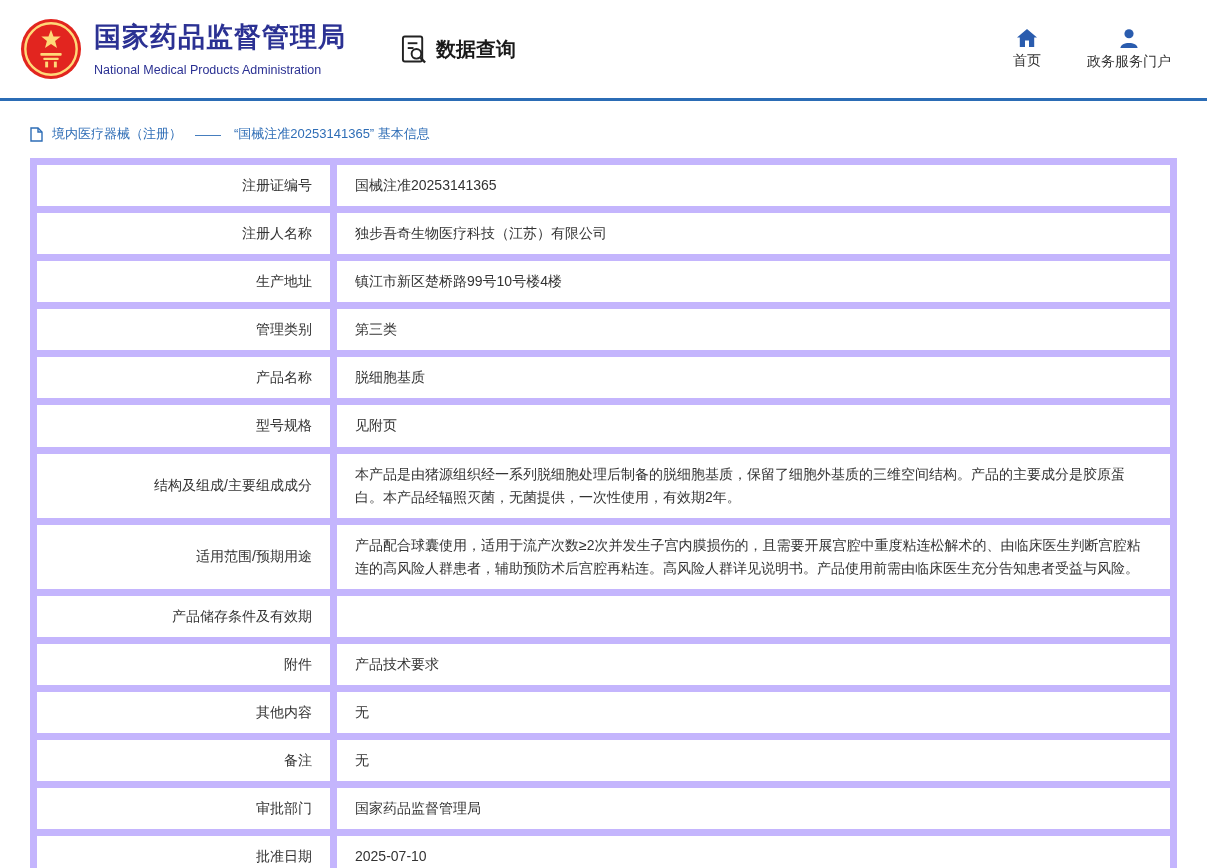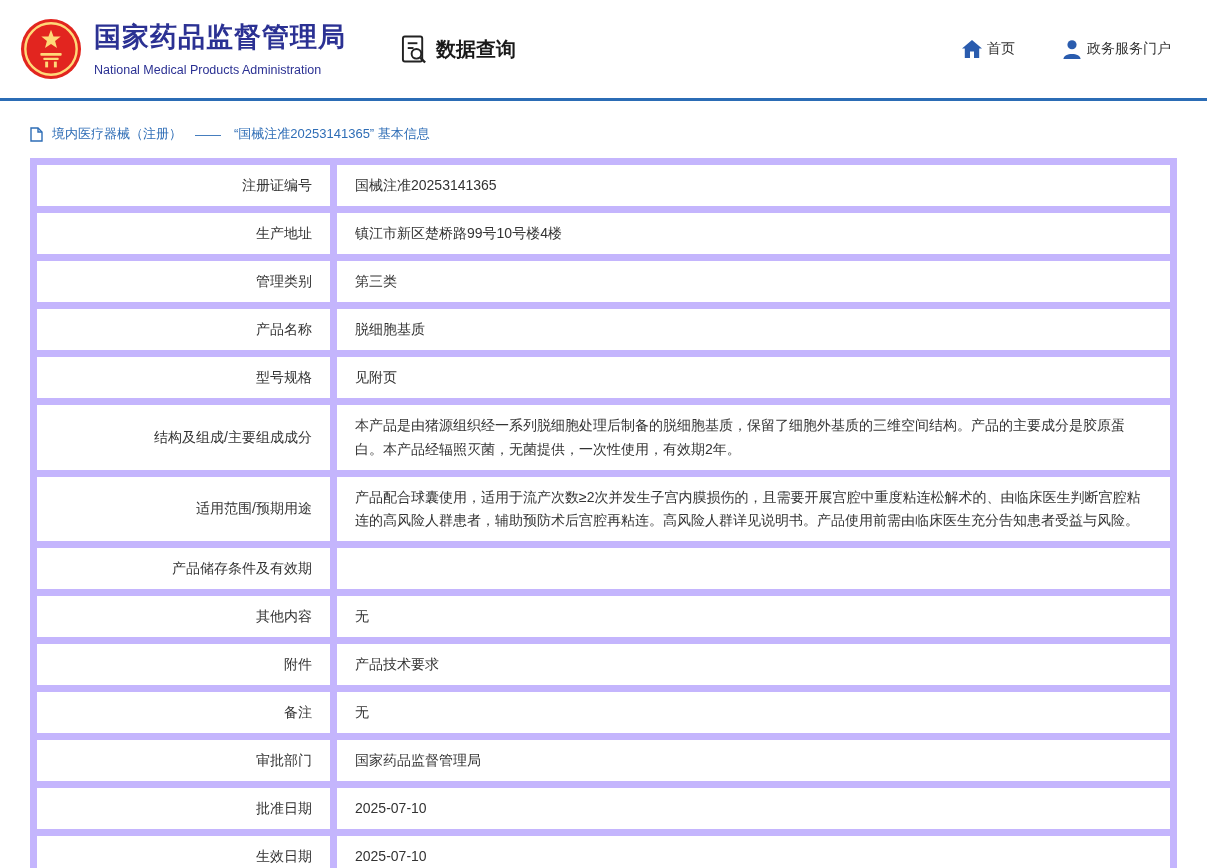--- a/index.html
+++ b/index.html
@@ -43,21 +43,21 @@
     color: #1a1a1a;
   }
   .top-nav {
     margin-left: auto;
     display: flex;
     gap: 46px;
     padding-right: 8px;
   }
   .nav-item {
     display: flex;
-    flex-direction: row;
+    flex-direction: column;
     align-items: center;
     gap: 4px;
     text-decoration: none;
     cursor: pointer;
   }
   .nav-item .nav-label { font-size: 14px; color: #333; }
 
   
   .content { padding: 0 30px; }
   .breadcrumb {
@@ -166,20 +166,24 @@
       <span>“国械注准20253141365” 基本信息</span>
     </div>
 
     <table class="info-table">
       <tbody id="table-body">
           <tr>
             <td class="label-cell">注册证编号</td>
             <td class="value-cell">国械注准20253141365</td>
           </tr>
           <tr>
+            <td class="label-cell">注册人名称</td>
+            <td class="value-cell">独步吾奇生物医疗科技（江苏）有限公司</td>
+          </tr>
+          <tr>
             <td class="label-cell">生产地址</td>
             <td class="value-cell">镇江市新区楚桥路99号10号楼4楼</td>
           </tr>
           <tr>
             <td class="label-cell">管理类别</td>
             <td class="value-cell">第三类</td>
           </tr>
           <tr>
             <td class="label-cell">产品名称</td>
             <td class="value-cell">脱细胞基质</td>
@@ -194,28 +198,28 @@
           </tr>
           <tr>
             <td class="label-cell">适用范围/预期用途</td>
             <td class="value-cell">产品配合球囊使用，适用于流产次数≥2次并发生子宫内膜损伤的，且需要开展宫腔中重度粘连松解术的、由临床医生判断宫腔粘连的高风险人群患者，辅助预防术后宫腔再粘连。高风险人群详见说明书。产品使用前需由临床医生充分告知患者受益与风险。</td>
           </tr>
           <tr>
             <td class="label-cell">产品储存条件及有效期</td>
             <td class="value-cell"></td>
           </tr>
           <tr>
+            <td class="label-cell">附件</td>
+            <td class="value-cell">产品技术要求</td>
+          </tr>
+          <tr>
             <td class="label-cell">其他内容</td>
             <td class="value-cell">无</td>
           </tr>
           <tr>
-            <td class="label-cell">附件</td>
-            <td class="value-cell">产品技术要求</td>
-          </tr>
-          <tr>
             <td class="label-cell">备注</td>
             <td class="value-cell">无</td>
           </tr>
           <tr>
             <td class="label-cell">审批部门</td>
             <td class="value-cell">国家药品监督管理局</td>
           </tr>
           <tr>
             <td class="label-cell">批准日期</td>
             <td class="value-cell">2025-07-10</td>

